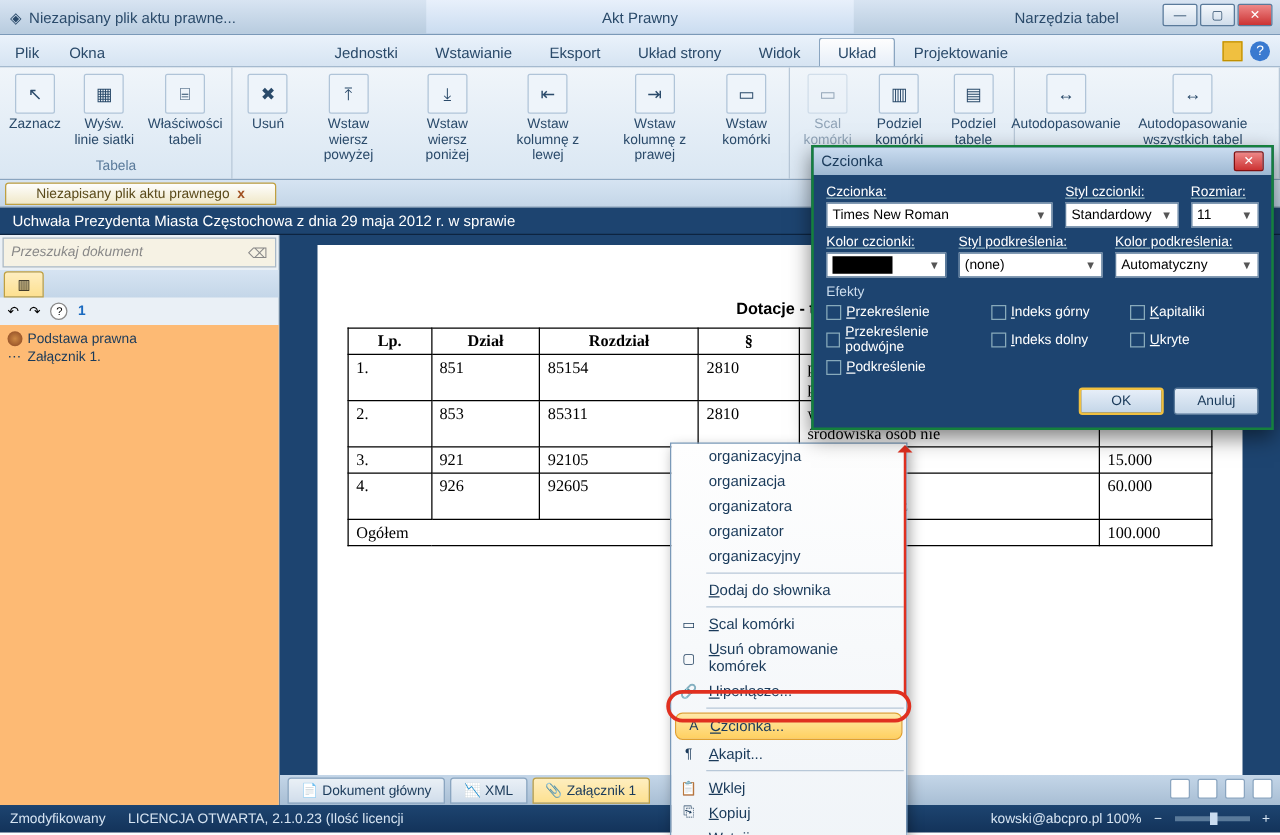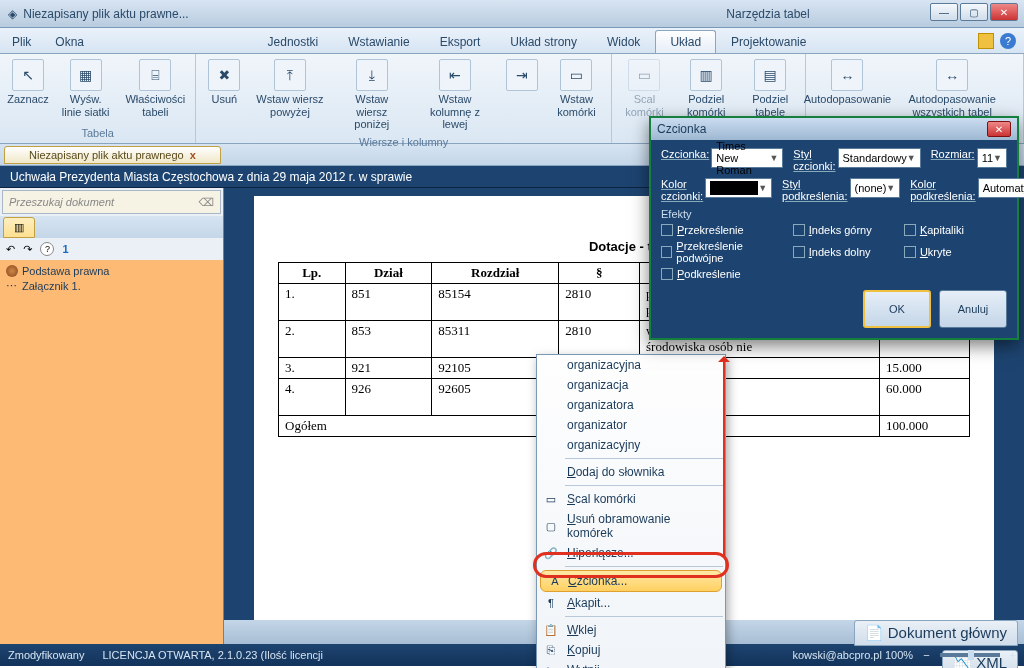--- a/index.html
+++ b/index.html
@@ -45,21 +45,21 @@
 .tree-item { display:flex; align-items:center; gap:4px; padding:1px 0;}
 .tree-item .bullet{width:12px;height:12px;background:radial-gradient(#c84,#842);border-radius:50%;}
 
 .doc-area { flex:1; display:flex; flex-direction:column; background:#1d4470; }
 .canvas { flex:1; background:#1d4470; display:flex; justify-content:center; overflow:hidden; padding:8px 10px 0 10px; position:relative;}
 .page { background:#fff; width: 740px; padding:20px 24px; color:#000; font-family:"Times New Roman",serif; font-size:13px; position:relative;}
 .page table { border-collapse: collapse; width: 100%; }
 .page th,.page td { border:1px solid #000; padding:2px 6px; font-size:13px; vertical-align:top; font-family:"Times New Roman",serif;}
 .page th { font-weight: bold; text-align:center; }
 
-.doc-bottom-tabs { height: 24px; background: linear-gradient(#c4d6e8,#a8bed4); display:flex; align-items:flex-end; font-size:15px; padding:0 6px; gap:4px; color:#1a3a5a;flex-direction:column;}
+.doc-bottom-tabs { height: 24px; background: linear-gradient(#c4d6e8,#a8bed4); display:flex; align-items:center; font-size:11px; padding:0 6px; gap:4px; color:#1a3a5a;}
 .doc-bottom-tabs .bt{ padding:3px 10px; background:linear-gradient(#eaf0f6,#d0ddeb); border:1px solid #8aa5c0; border-radius:3px 3px 0 0;}
 .doc-bottom-tabs .bt.active{ background:linear-gradient(#feeec0,#fde090); border-color:#c0a040;}
 .bt-icons { margin-left:auto; display:flex; gap:6px; padding-bottom:3px;}
 .bt-icons span{width:16px;height:16px;background:#fff;border:1px solid #8aa5c0;border-radius:2px;}
 
 .status-bar { height: 22px; background: linear-gradient(#1d4470,#13335a); color:#d6e4f2; font-size:11px; display:flex; align-items:center; padding:0 8px; gap:18px;}
 .status-bar .right{margin-left:auto; display:flex; gap:10px; align-items:center;}
 
 
 .ctx-menu { position:absolute; left:536px; top:354px; width:190px; background:linear-gradient(#fefefe,#f0f4f8); border:1px solid #7a99b8; box-shadow:2px 4px 10px rgba(0,0,0,.35); font-size:12px; color:#1a3a5a; z-index:10; }
@@ -71,40 +71,43 @@
 .red-oval { position:absolute; border:3px solid #e03020; border-radius:14px; width:196px; height:26px; left:533px; top:552px; z-index:12; pointer-events:none;}
 .red-arrow { position:absolute; left:723px; top:358px; width:2px; height:198px; background:#e03020; z-index:11; pointer-events:none;}
 .red-arrow::before{content:"";position:absolute;top:-8px;left:-5px;border:6px solid transparent;border-bottom-color:#e03020;}
 
 
 .font-dialog { position:absolute; left:649px; top:116px; width:370px; background:#1d4470; border:2px solid #15803d; box-shadow:0 6px 16px rgba(0,0,0,.5); color:#fff; font-size:11px; z-index:20; }
 .fd-title { height:22px; background:linear-gradient(#cadcf0,#9eb8d2); color:#1a3a5a; display:flex; align-items:center; padding:0 6px; font-size:12px;}
 .fd-title .x { margin-left:auto; width:24px;height:16px; background:linear-gradient(#e88,#c33);color:#fff;display:flex;align-items:center;justify-content:center;border:1px solid #801010;border-radius:2px;font-size:10px;}
 .fd-body { padding:8px 10px 10px 10px; }
 .fd-row { display:flex; gap:10px; margin-bottom:6px; }
-.fd-col { flex:1; display:flex; flex-direction:row; gap:2px;}
+.fd-col { flex:1; display:flex; flex-direction:column; gap:2px;}
 .fd-label { text-decoration: underline; text-decoration-color:#8ab; }
 .fd-select { height:20px; background:#fff; color:#000; border:1px solid #5a7a9a; display:flex; align-items:center; padding:0 4px; justify-content:space-between;}
 .fd-select .dd{color:#555;font-size:9px;}
 .fd-color-sw { width:48px; height:14px; background:#000;}
 .fd-group-label{ margin:6px 0 4px 0; color:#cde;}
 .fd-checks { display:grid; grid-template-columns: 1.2fr 1fr 1fr; gap:4px 8px; }
 .fd-chk { display:flex; align-items:center; gap:4px;}
 .fd-chk .box{width:12px;height:12px;border:1px solid #8ab;background:#1d4470;}
 .fd-btns { display:flex; justify-content:flex-end; gap:8px; margin-top:10px;}
-.fd-btn { width:68px; height:38px; background:linear-gradient(#e6eef8,#c4d6e8); color:#1a3a5a; border:1px solid #5a7a9a; border-radius:3px; display:flex;align-items:center;justify-content:center;}
+.fd-btn { width:68px; height:22px; background:linear-gradient(#e6eef8,#c4d6e8); color:#1a3a5a; border:1px solid #5a7a9a; border-radius:3px; display:flex;align-items:center;justify-content:center;}
 .fd-btn.default{ border:2px solid #f0c040;}
 </style>
 </head>
 <body>
 
 <div class="title-bar">
   <div class="title-seg left">
       <span style="margin-right:6px;">◈</span>
       <span>Niezapisany plik aktu prawne...</span>
+    </div>
+  <div class="title-seg">
+      <span>Akt Prawny</span>
     </div>
   <div class="title-seg right">
     <span>Narzędzia tabel</span>
     <div class="win-btns">
       <div class="win-btn">—</div>
       <div class="win-btn">▢</div>
       <div class="win-btn close">✕</div>
     </div>
   </div>
 </div>
@@ -158,27 +161,27 @@
         <div class="ribbon-btn">
           <div class="ic">⤓</div>
           <div>Wstaw wiersz poniżej</div>
         </div>
         <div class="ribbon-btn">
           <div class="ic">⇤</div>
           <div>Wstaw kolumnę z lewej</div>
         </div>
         <div class="ribbon-btn">
           <div class="ic">⇥</div>
+          <div>Wstaw kolumnę z prawej</div>
         </div>
         <div class="ribbon-btn">
           <div class="ic">▭</div>
           <div>Wstaw komórki</div>
         </div>
       </div>
-      <div class="ribbon-label">Wiersze i kolumny</div>
     </div>
     <div class="ribbon-group">
       <div class="ribbon-btns">
         <div class="ribbon-btn" style="opacity: 0.45;">
           <div class="ic">▭</div>
           <div>Scal komórki</div>
         </div>
         <div class="ribbon-btn">
           <div class="ic">▥</div>
           <div>Podziel komórki</div>

